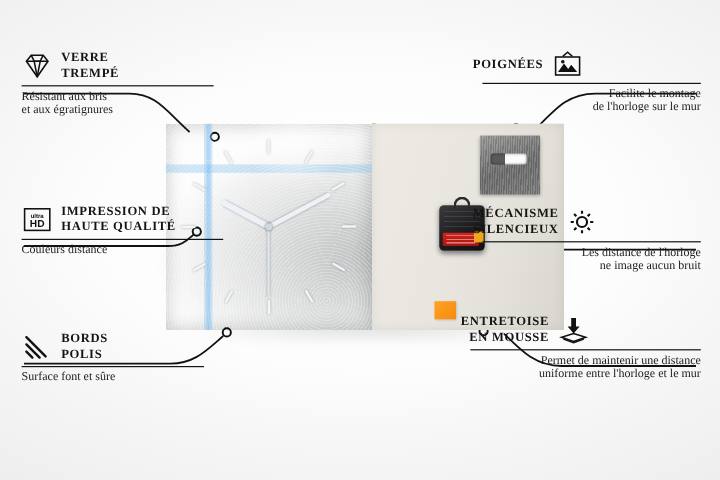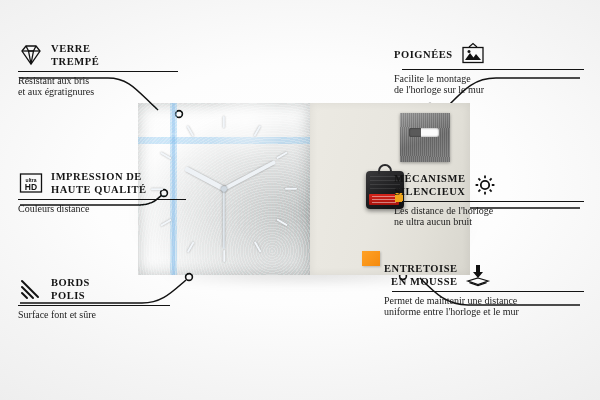--- a/index.html
+++ b/index.html
@@ -104,21 +104,21 @@
   .c-row{ display:flex; align-items:center; gap:7px; }
   .c-title{ font-weight:bold; font-size:10.5px; letter-spacing:.55px; color:#141414; line-height:13px; text-transform:uppercase; }
   .c-rule{ height:1.3px; background:#131313; margin:3px 0 3px; }
   .c-desc{ font-size:10px; color:#1c1c1c; line-height:11px; }
 
   .left .c-row{ justify-content:flex-start; }
   .left .c-title{ text-align:left; }
   .left .c-desc{ text-align:left; }
   .right .c-row{ justify-content:flex-start; }
   .right .c-title{ text-align:right; }
-  .right .c-desc{ text-align:left; }
+  .right .c-desc{ text-align:right; }
 
   .ico{ width:26px; height:24px; flex:0 0 26px; display:block; }
 
   svg.conn{ position:absolute; left:0; top:0; width:600px; height:400px; pointer-events:none; }
 </style>
 </head>
 <body>
 
 <div id="stage">
 
@@ -269,21 +269,21 @@
       <svg class="ico" viewBox="0 0 26 24">
         <g fill="none" stroke="#111" stroke-width="1.8">
           <circle cx="13" cy="12" r="4.2"></circle>
           <path d="M13 2.6 v2.6 M13 18.8 v2.6 M3.6 12 h2.6 M19.8 12 h2.6
                    M6.4 5.4 l1.9 1.9 M17.7 16.7 l1.9 1.9 M19.6 5.4 l-1.9 1.9 M8.3 16.7 l-1.9 1.9"></path>
         </g>
       </svg>
     </div>
     <div class="c-rule" style="width:182px; margin-left:8px"></div>
     <div class="c-desc">Les distance de l'horloge</div>
-    <div class="c-desc">ne ultra aucun bruit</div>
+    <div class="c-desc">ne image aucun bruit</div>
   </div>
 
   <div class="callout right" style="right:16px; top:262px; width:200px;">
     <div class="c-row">
       <div>
         <div class="c-title">ENTRETOISE</div>
         <div class="c-title">EN MOUSSE</div>
       </div>
       <svg class="ico" viewBox="0 0 26 24">
         <path d="M11 2 h4 v7 h3 l-5 6 l-5 -6 h3 z" fill="#111"></path>

